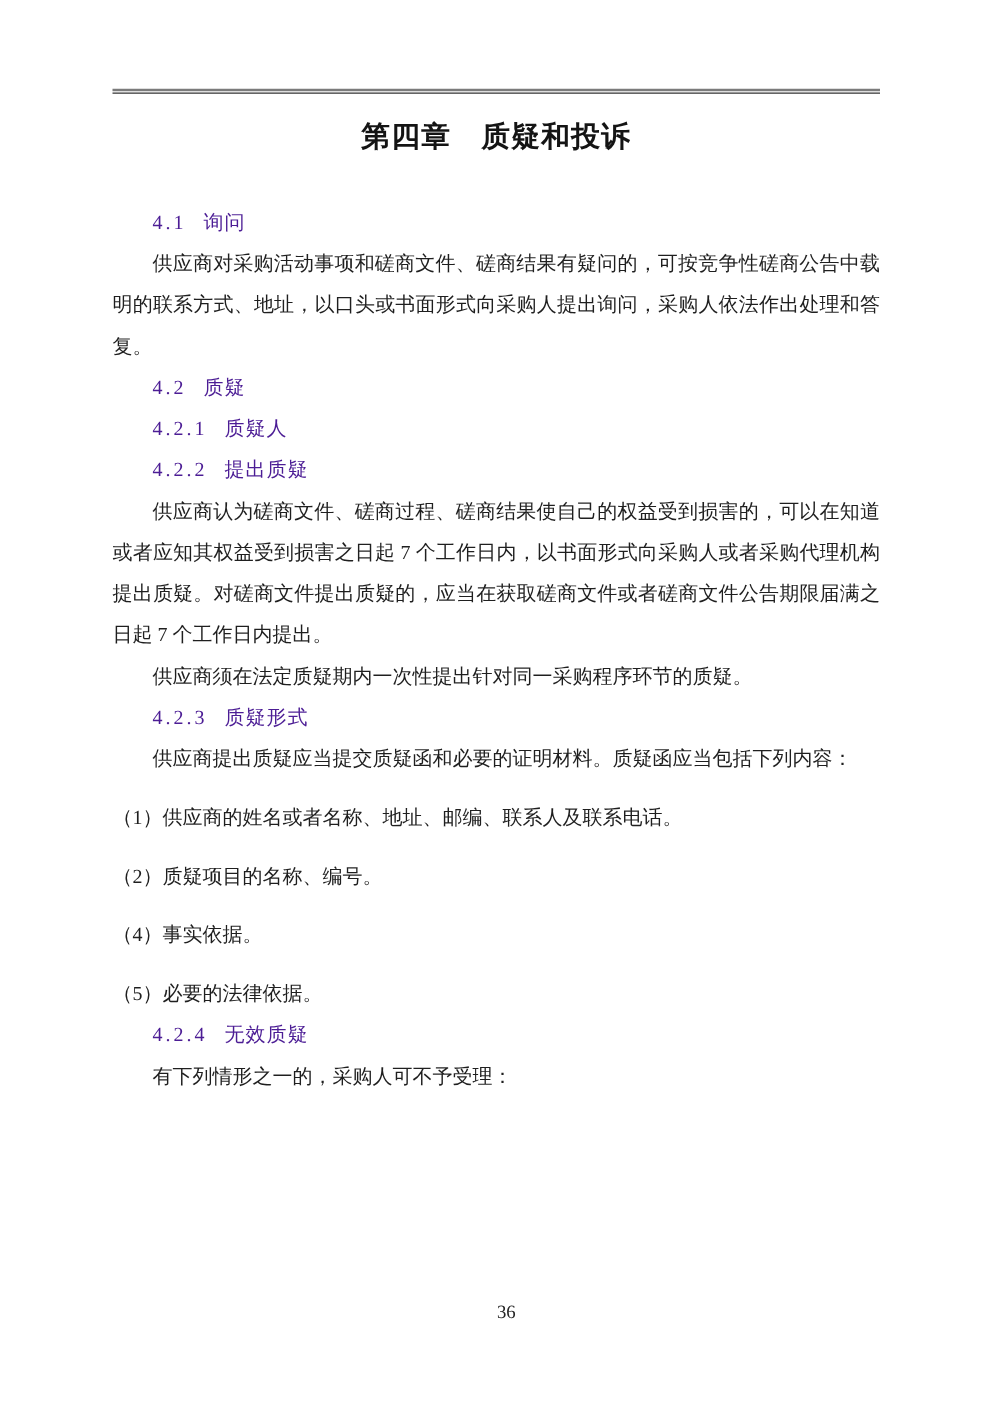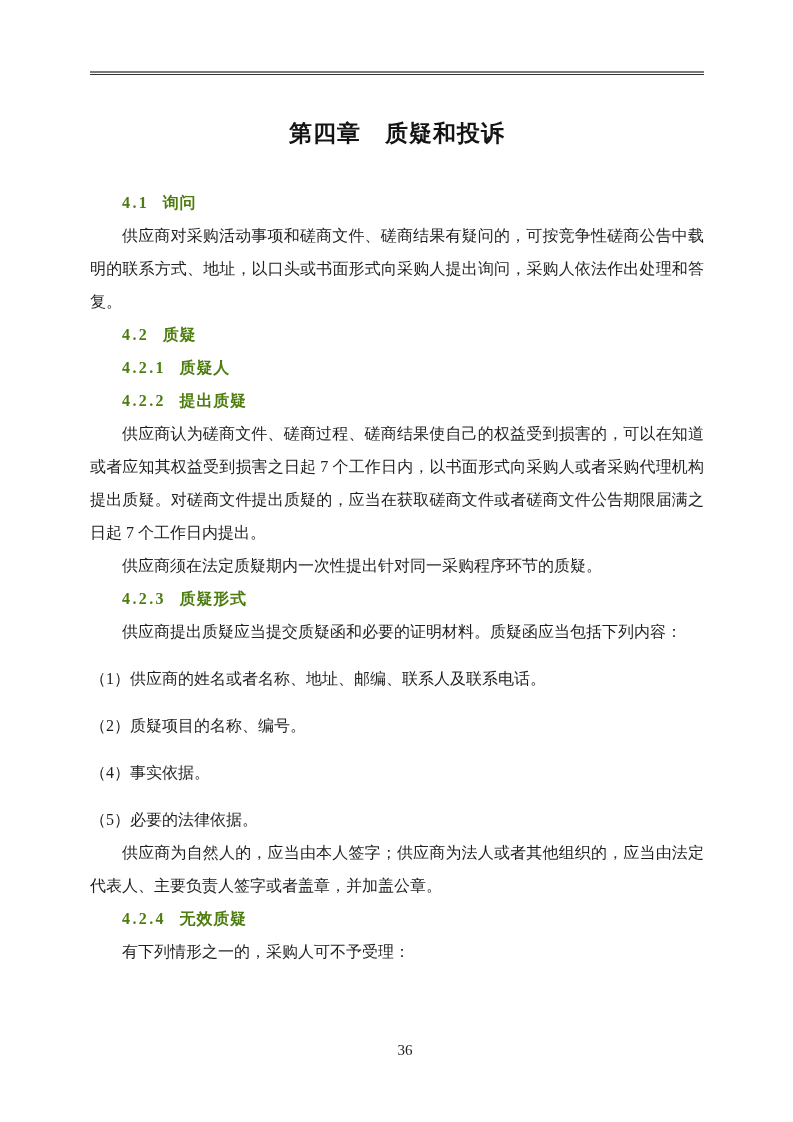--- a/index.html
+++ b/index.html
@@ -28,42 +28,42 @@
     background: #7b7b7b;
   }
   .header-rule .rule-thin {
     margin-top: 1px;
     height: 1px;
     background: #333333;
   }
   .content {
     position: absolute;
     left: 90px;
-    top: 117px;
+    top: 93px;
     width: 614px;
   }
   .chapter-title {
     margin: 0 0 35px 0;
     font-size: 23px;
     line-height: 34px;
     font-weight: bold;
     text-align: center;
     color: #141414;
     letter-spacing: 1px;
   }
   .block {
     margin: 0;
     font-size: 16px;
     line-height: 33px;
     text-align: justify;
   }
   .h2 {
-    font-weight: bold;
+    font-weight: normal;
     text-indent: 2em;
-    color: #4d7c0f;
+    color: #4c1d95;
   }
   .h2 .num {
     letter-spacing: 0.15em;
     margin-right: 0.85em;
   }
   .h2 .label {
     letter-spacing: 0.05em;
   }
   .para {
     text-indent: 2em;
@@ -129,21 +129,20 @@
     <p class="block list">（1）供应商的姓名或者名称、地址、邮编、联系人及联系电话。</p>
 
     <p class="block list">（2）质疑项目的名称、编号。</p>
 
 
     <p class="block list">（4）事实依据。</p>
 
     <p class="block list">（5）必要的法律依据。</p>
 
 
-    <p class="block para">供应商为自然人的，应当由本人签字；供应商为法人或者其他组织的，应当由法定代表人、主要负责人签字或者盖章，并加盖公章。</p>
 
 
     <p class="block h2">
       <span class="num">4.2.4</span><span class="label">无效质疑</span>
     </p>
 
     <p class="block para">有下列情形之一的，采购人可不予受理：</p>
 
   </div>
 

